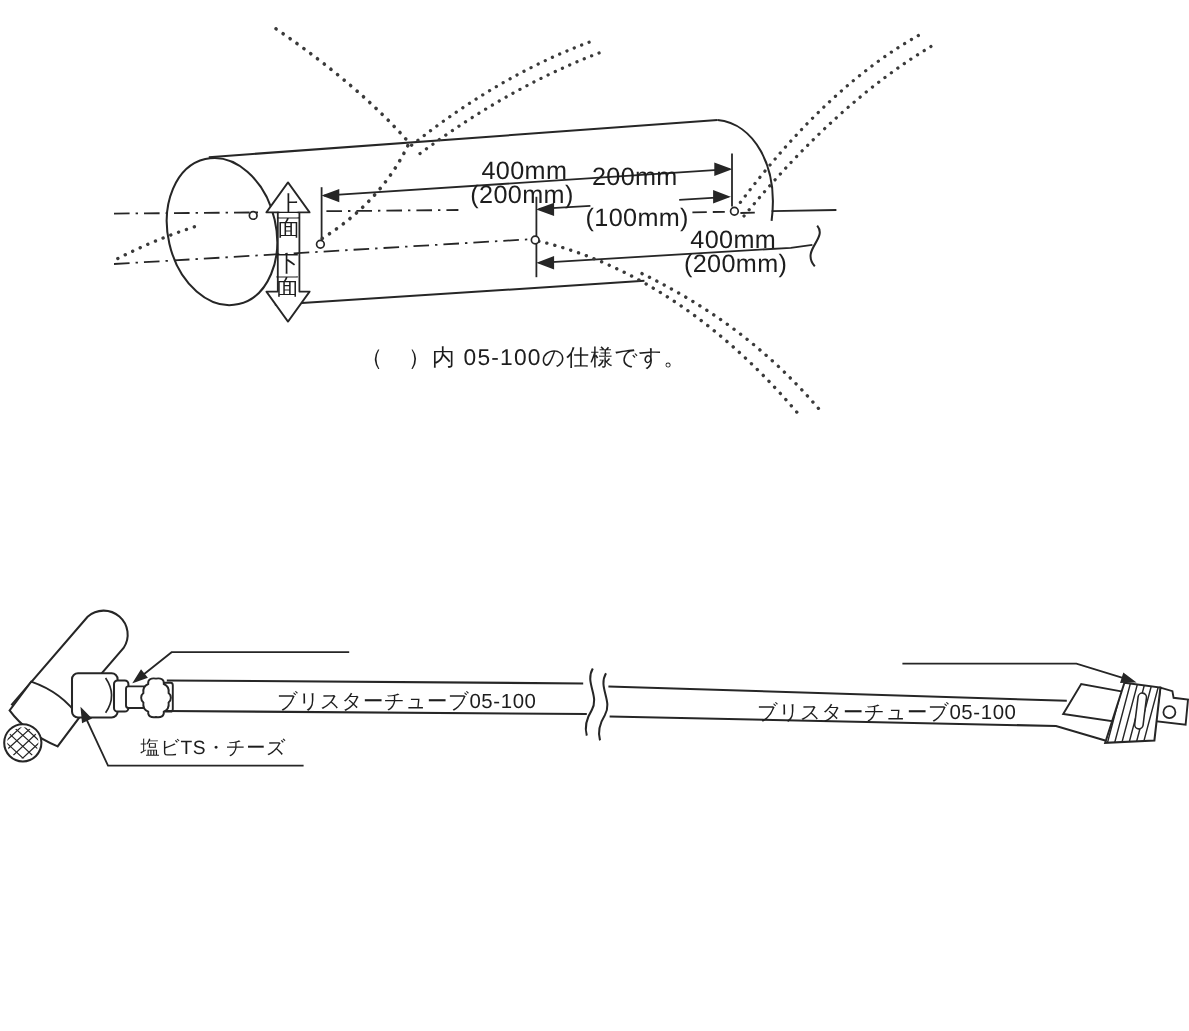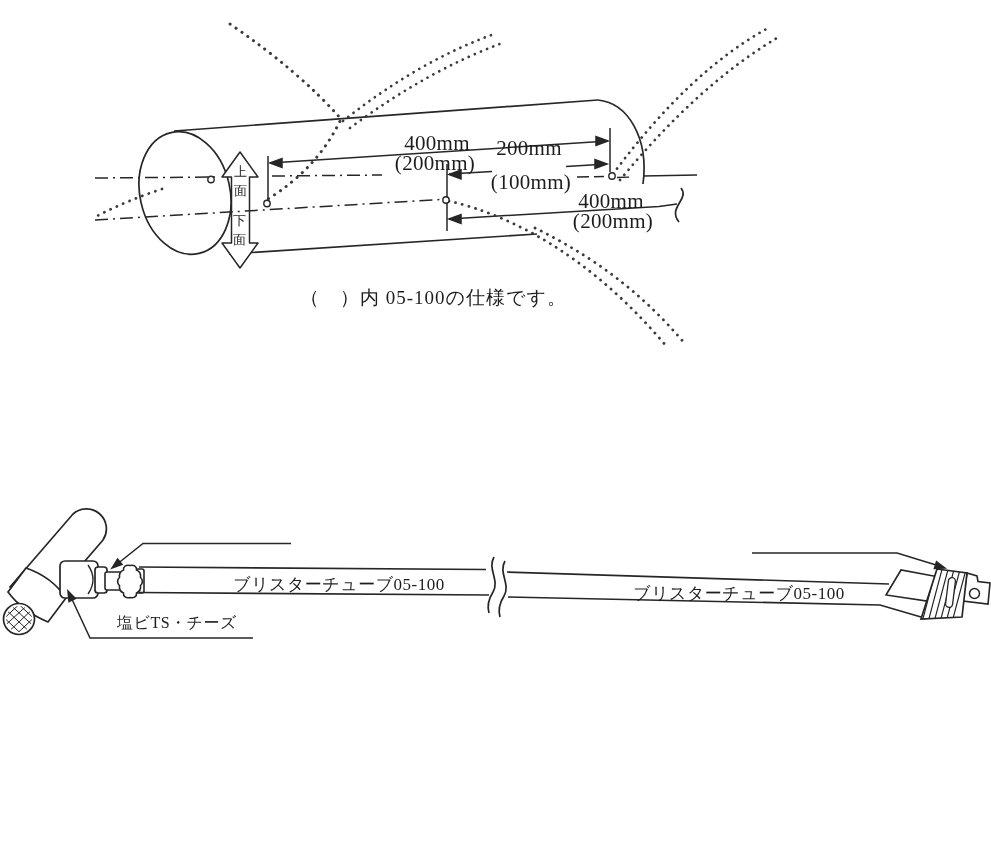--- a/index.html
+++ b/index.html
@@ -1,29 +1,29 @@
 <!DOCTYPE html>
 <html><head>
 <meta charset="utf-8">
 <style>
   html,body{margin:0;padding:0;}
   body{
     width:991px;height:859px;position:relative;background:#ffffff;
     font-family:"Liberation Sans","DejaVu Sans",sans-serif;color:#1d1d1d;
     overflow:hidden;
   }
-  #stage{position:absolute;left:0;top:0;width:991px;height:859px;font-family:Liberation Serif, serif;}
+  #stage{position:absolute;left:0;top:0;width:991px;height:859px;}
   svg{position:absolute;left:0;top:0;}
   .lbl{position:absolute;white-space:nowrap;color:#1d1d1d;}
   .dim{font-size:21px;letter-spacing:0.3px;transform:translateX(-50%);}
   .jp{font-size:16px;letter-spacing:0.5px;}
   .tube-lbl{font-size:17px;transform:translateX(-50%);letter-spacing:0.5px;}
   .caption{font-size:19px;letter-spacing:1px;}
-  .vert{width:19px;line-height:19px;font-size:13px;word-break:break-all;
-        text-align:center;white-space:normal;}
+  .vert{width:19px;line-height:19px;font-size:19px;word-break:break-all;
+        white-space:normal;}
 </style>
 </head>
 <body>
 
 <div id="stage">
 
 <svg width="991" height="859" viewBox="0 0 991 859">
   <defs>
     <clipPath id="stopclip">
       <path d="M937,569 L967,573 L962,617 L921,619 Z"></path>

